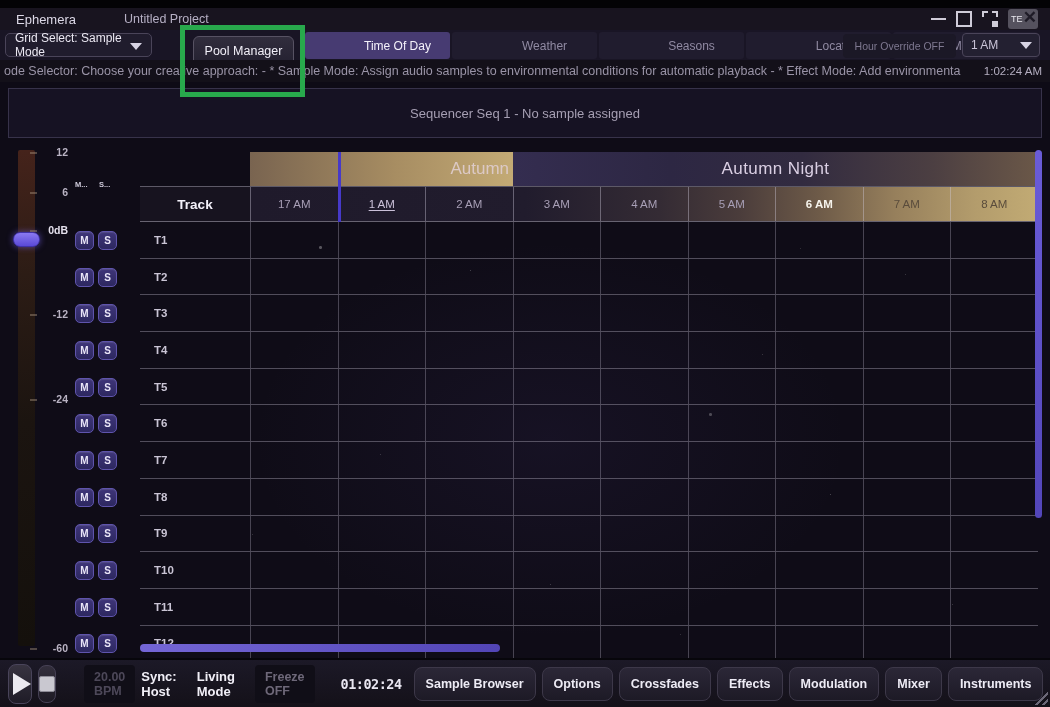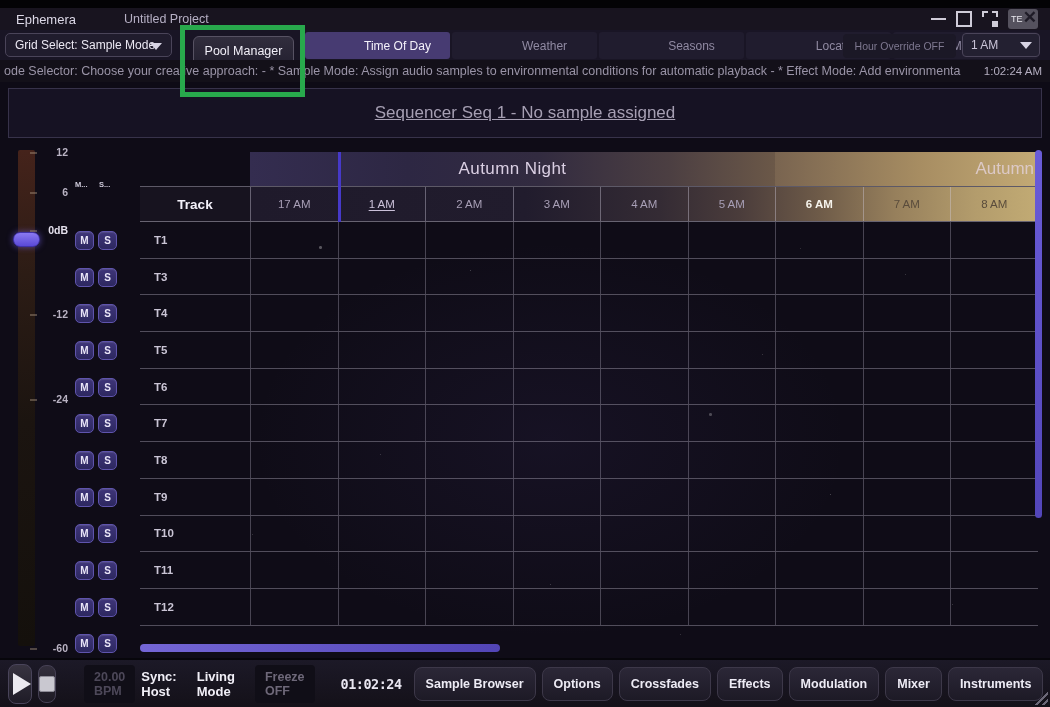--- a/index.html
+++ b/index.html
@@ -18,21 +18,21 @@
   .win-expand{width:16px;height:16px;position:relative;}
   .win-expand::before,.win-expand::after{content:"";position:absolute;width:4px;height:4px;border:2px solid #cfccd8;}
   .win-expand::before{left:0;top:0;border-right:none;border-bottom:none;box-shadow:10px 10px 0 -0px #cfccd8;}
   .win-expand::after{right:0;top:0;border-left:none;border-bottom:none;}
   .win-close{width:30px;height:20px;background:#55525e;border-radius:3px;position:relative;
              display:flex;align-items:center;justify-content:flex-start;overflow:hidden;}
   .win-close .te{color:#e9e8ee;font-size:9px;margin-left:3px;}
   .win-close .x{position:absolute;right:1px;top:-2px;color:#1e1b26;font-size:17px;font-weight:bold;}
   
   #toolbar{position:absolute;left:0;top:30px;width:1050px;height:30px;background:#191525;}
-  #grid-select{position:absolute;left:5px;top:3px;width:167px;height:24px;background:#201c2d;
+  #grid-select{position:absolute;left:5px;top:3px;width:147px;height:24px;background:#201c2d;
                border:1px solid #4a4459;border-radius:5px;display:flex;align-items:center;
                color:#ebe8f3;font-size:12px;padding-left:9px;box-sizing:border-box;}
   #grid-select .caret{position:absolute;right:9px;top:9px;width:0;height:0;
                border-left:6px solid transparent;border-right:6px solid transparent;border-top:7px solid #d7d3e4;}
   #pool-manager{position:absolute;left:193px;top:6px;width:99px;height:28px;border-radius:6px;
                background:linear-gradient(#312d3d,#232030);border:1px solid #575263;
                color:#f1eff8;font-size:12.5px;display:flex;align-items:center;justify-content:center;}
   #annotation-box{position:absolute;left:180px;top:-5px;width:125px;height:72px;
                border:5px solid #28a94c;box-sizing:border-box;z-index:60;pointer-events:none;}
   #mode-tabs{position:absolute;left:305px;top:2px;display:flex;gap:2px;}
@@ -47,21 +47,21 @@
   #hour-select .caret{position:absolute;right:7px;top:8px;width:0;height:0;
             border-left:6px solid transparent;border-right:6px solid transparent;border-top:7px solid #d7d3e4;}
   
   #statusbar{position:absolute;left:0;top:60px;width:1050px;height:22px;background:#131019;
              display:flex;align-items:center;}
   #status-msg{margin-left:4px;color:#9a94a7;font-size:12.5px;white-space:nowrap;overflow:hidden;flex:1;}
   #status-clock{margin:0 8px 0 12px;color:#b4aec0;font-size:11.5px;white-space:nowrap;}
   
   #banner{position:absolute;left:8px;top:88px;width:1034px;height:50px;background:#161223;
           border:1px solid #37324a;box-sizing:border-box;display:flex;align-items:center;justify-content:center;}
-  #banner span{color:#a69fb3;font-size:17px;text-decoration:underline;}
+  #banner span{color:#a69fb3;font-size:13px;}
   
   #main{position:absolute;left:0;top:140px;width:1050px;height:518px;background:#0f0c17;overflow:hidden;}
   #main::before{content:"";position:absolute;left:250px;top:100px;width:600px;height:400px;
           background:radial-gradient(ellipse at center,rgba(90,70,150,0.10),transparent 70%);}
   
   #meter{position:absolute;left:18px;top:10px;width:17px;height:496px;border-radius:2px;
          background:linear-gradient(#45231b,#2c1c15 25%,#1b1410 55%,#14100c);}
   #fader-handle{position:absolute;left:13px;top:92px;width:27px;height:15px;border-radius:7px;
          background:linear-gradient(#8a79f2,#5a49d6);box-shadow:0 0 6px rgba(120,100,240,.6);border:1px solid #3f32a8;box-sizing:border-box;}
   .scale-label{position:absolute;left:38px;width:30px;text-align:right;color:#b9b3c3;
@@ -275,22 +275,22 @@
         <div class="ms-row">
           <div class="ms-btn">M</div>
           <div class="ms-btn">S</div>
         </div>
     </div>
 
     <div id="grid">
       <div id="stars"></div>
       <div id="band-row">
         <div id="band-spacer"></div>
+        <div class="band morning">Autumn</div>
         <div class="band night">Autumn Night</div>
-        <div class="band morning">Autumn</div>
       </div>
       <div id="header-row">
         <div class="cell track-h">Track</div>
         <div class="cell hour style-dim">17 AM</div>
           <div class="cell hour style-current">1 AM</div>
           <div class="cell hour style-dim">2 AM</div>
           <div class="cell hour style-dim">3 AM</div>
           <div class="cell hour style-dim">4 AM</div>
           <div class="cell hour style-dim">5 AM</div>
           <div class="cell hour style-highlight">6 AM</div>
@@ -303,20 +303,32 @@
           <div class="grid-cell"></div>
           <div class="grid-cell"></div>
           <div class="grid-cell"></div>
           <div class="grid-cell"></div>
           <div class="grid-cell"></div>
           <div class="grid-cell"></div>
           <div class="grid-cell"></div>
           <div class="grid-cell"></div>
         </div>
         <div class="track-row">
+          <div class="track-label">T2</div>
+          <div class="grid-cell"></div>
+          <div class="grid-cell"></div>
+          <div class="grid-cell"></div>
+          <div class="grid-cell"></div>
+          <div class="grid-cell"></div>
+          <div class="grid-cell"></div>
+          <div class="grid-cell"></div>
+          <div class="grid-cell"></div>
+          <div class="grid-cell"></div>
+        </div>
+        <div class="track-row">
           <div class="track-label">T3</div>
           <div class="grid-cell"></div>
           <div class="grid-cell"></div>
           <div class="grid-cell"></div>
           <div class="grid-cell"></div>
           <div class="grid-cell"></div>
           <div class="grid-cell"></div>
           <div class="grid-cell"></div>
           <div class="grid-cell"></div>
           <div class="grid-cell"></div>

